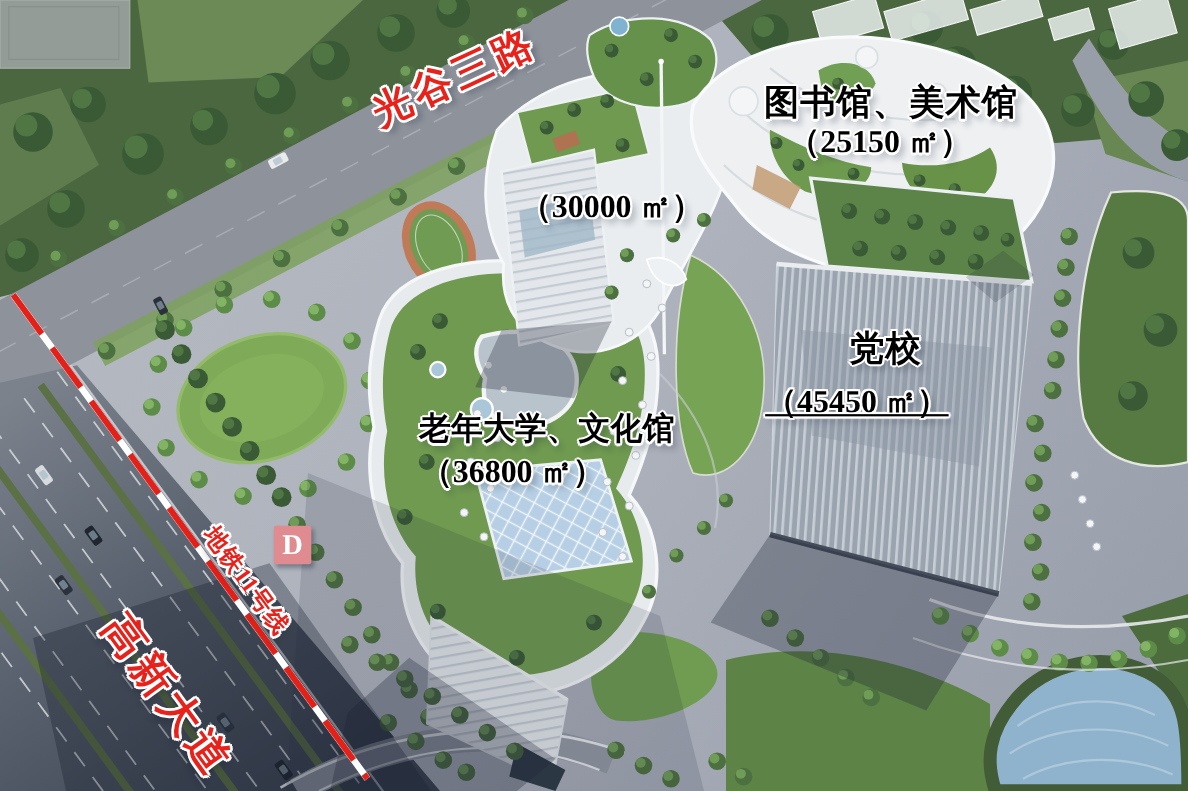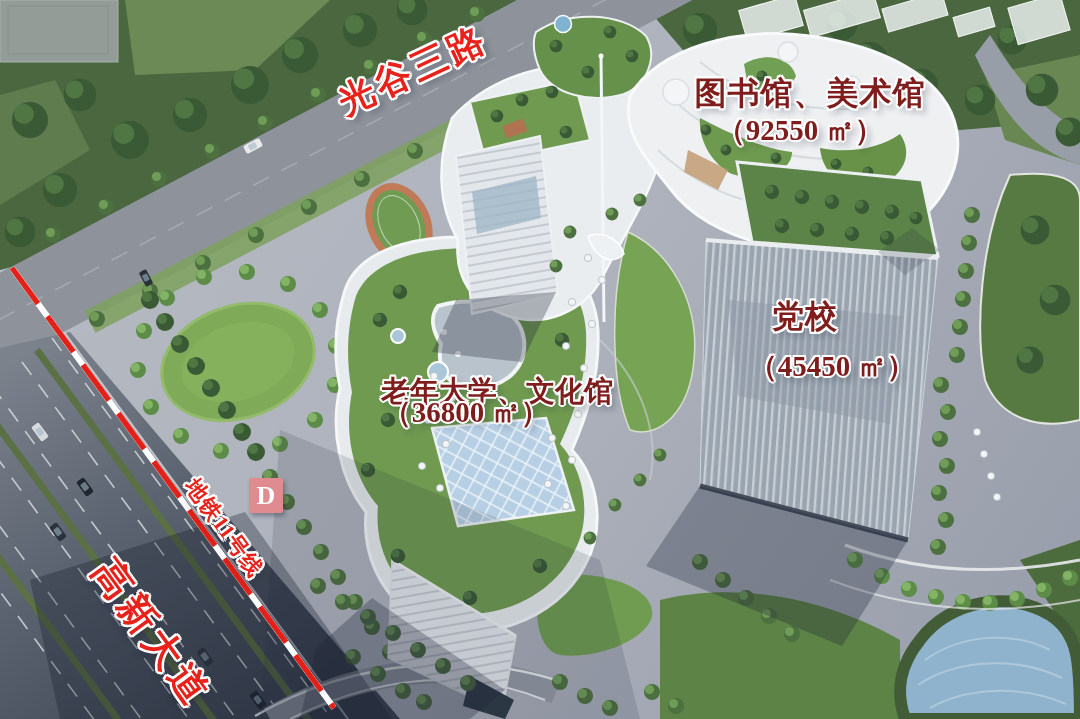--- a/index.html
+++ b/index.html
@@ -1,21 +1,21 @@
 <!DOCTYPE html>
 <html><head>
 <meta charset="utf-8">
 <style>
   html,body{margin:0;padding:0;background:#1b1e24;}
   .stage{position:relative;width:1080px;height:719px;overflow:hidden;
          font-family:"Liberation Serif","DejaVu Serif",serif;background:#a8adb7;}
   .stage svg{position:absolute;left:0;top:0;}
   .lbl{position:absolute;font-weight:700;white-space:nowrap;z-index:5;
        transform:translate(-50%,-50%);line-height:1;}
-  .blue{color:#7f1d1d;
+  .blue{color:#000000;
     text-shadow:2px 0 0 #fff,-2px 0 0 #fff,0 2px 0 #fff,0 -2px 0 #fff,
     1.6px 1.6px 0 #fff,-1.6px 1.6px 0 #fff,1.6px -1.6px 0 #fff,-1.6px -1.6px 0 #fff,
     4px 5px 6px rgba(20,30,50,.35);}
   .red{color:#e8221b;
     text-shadow:2.5px 0 0 #fff,-2.5px 0 0 #fff,0 2.5px 0 #fff,0 -2.5px 0 #fff,
     1.8px 1.8px 0 #fff,-1.8px 1.8px 0 #fff,1.8px -1.8px 0 #fff,-1.8px -1.8px 0 #fff,
     4px 5px 6px rgba(20,30,50,.35);}
   .name{font-size:32px;letter-spacing:1px;}
   .area{font-size:29px;}
   .badge{position:absolute;left:249px;top:478px;width:34px;height:35px;z-index:5;
@@ -408,28 +408,29 @@
   </g>
 
   <g>
     <line x1="12" y1="268" x2="334" y2="708" stroke="#ffffff" stroke-width="6"></line>
     <line x1="12" y1="268" x2="334" y2="708" stroke="#e32119" stroke-width="5.5" stroke-dasharray="44 16"></line>
   </g>
 </svg>
 
   <div class="lbl red" style="left:413px;top:70px;font-size:36px;letter-spacing:4px;transform:translate(-50%,-50%) rotate(-25deg);">光谷三路</div>
 
+  <div class="lbl blue area" style="left:556px;top:189px;">（30000 ㎡）</div>
 
   <div class="lbl blue name" style="left:810px;top:93px;">图书馆、美术馆</div>
-  <div class="lbl blue area" style="left:800px;top:130px;">（92550 ㎡）</div>
+  <div class="lbl blue area" style="left:800px;top:130px;">（25150 ㎡）</div>
 
   <div class="lbl blue name" style="left:805px;top:316px;">党校</div>
-  <div class="lbl blue area" style="left:832px;top:366px;">（45450 ㎡）</div>
+  <div class="lbl blue area" style="left:779px;top:366px;text-decoration:underline;">（45450 ㎡）</div>
 
   <div class="lbl blue" style="left:497px;top:391px;font-size:29px;">老年大学、文化馆</div>
-  <div class="lbl blue area" style="left:466px;top:412px;">（36800 ㎡）</div>
+  <div class="lbl blue area" style="left:466px;top:430px;">（36800 ㎡）</div>
 
   <div class="lbl red" style="left:224px;top:528px;font-size:22px;letter-spacing:1px;transform:translate(-50%,-50%) rotate(54deg);">地铁11号线</div>
 
   <div class="lbl red" style="left:152px;top:633px;font-size:38px;letter-spacing:5px;transform:translate(-50%,-50%) rotate(54deg);">高新大道</div>
 
   <div class="badge">D</div>
 </div>
 
 </body></html>

